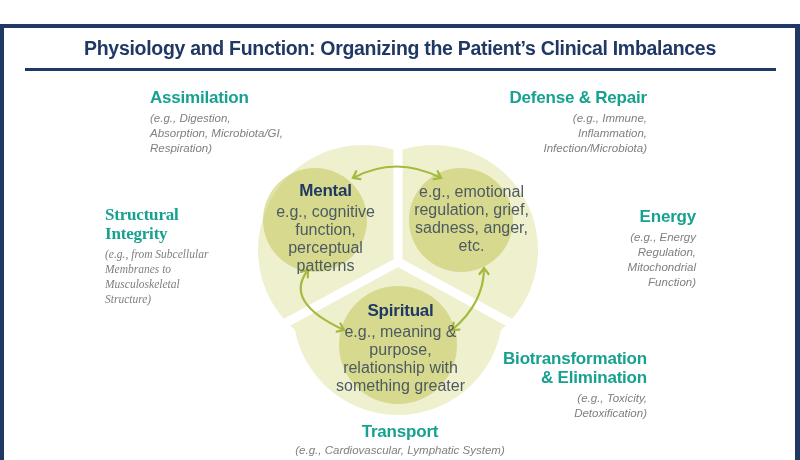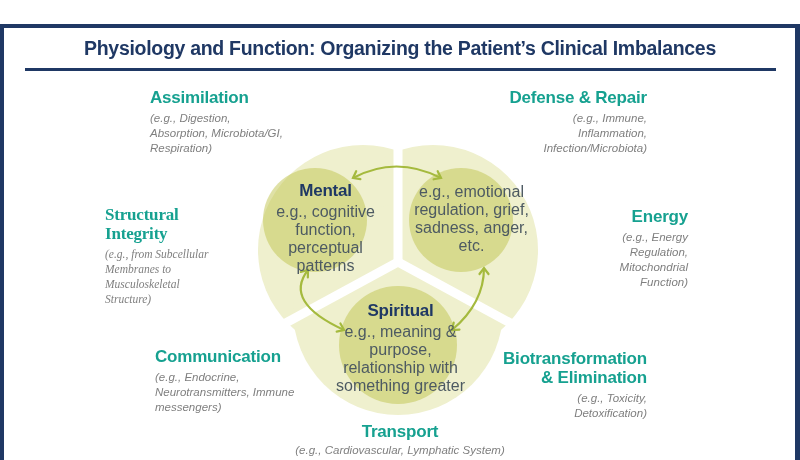--- a/index.html
+++ b/index.html
@@ -108,34 +108,28 @@
 
   <div class="label" style="left:105px;top:181px;width:160px;font-family:Liberation Serif, serif;">
     <div class="hd">Structural
 Integrity</div>
     <div class="ex">(e.g., from Subcellular
 Membranes to
 Musculoskeletal
 Structure)</div>
   </div>
 
-  <div class="label r" style="right:112px;top:183px;width:160px;">
+  <div class="label r" style="right:104px;top:183px;width:160px;">
     <div class="hd">Energy</div>
     <div class="ex">(e.g., Energy
 Regulation,
 Mitochondrial
 Function)</div>
   </div>
 
-  <div class="label" style="left:155px;top:323px;width:190px;">
-    <div class="hd">Communication</div>
-    <div class="ex">(e.g., Endocrine,
-Neurotransmitters, Immune
-messengers)</div>
-  </div>
 
   <div class="label r" style="right:153px;top:325px;width:210px;">
     <div class="hd">Biotransformation
 &amp; Elimination</div>
     <div class="ex">(e.g., Toxicity,
 Detoxification)</div>
   </div>
 
   <div class="label c" style="left:0;right:0;top:398px;">
     <div class="hd">Transport</div>

